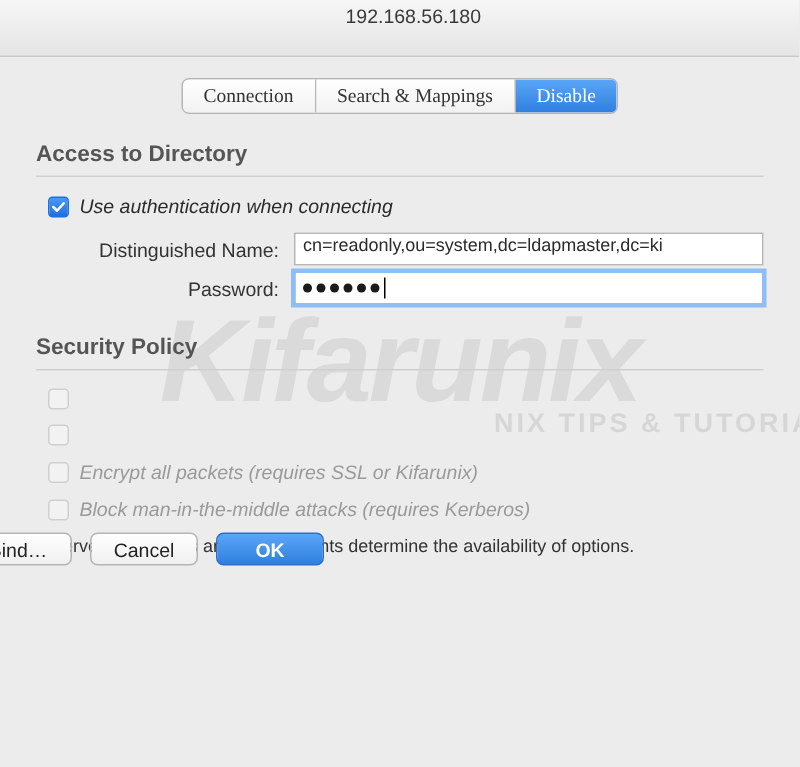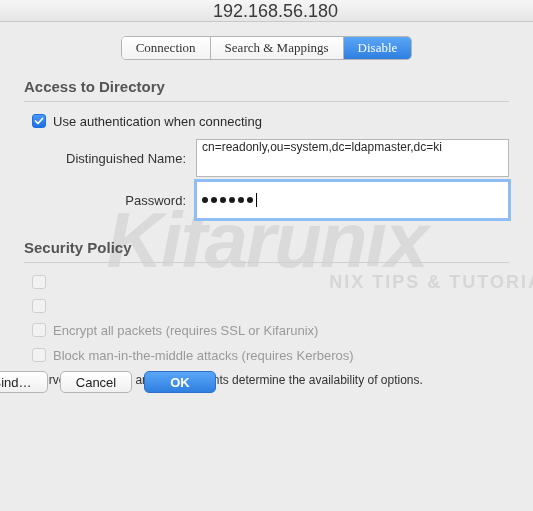--- a/index.html
+++ b/index.html
@@ -7,24 +7,24 @@
       width: 533px;
       height: 511px;
       font-family: -apple-system, "Helvetica Neue", Arial, sans-serif;
       font-size: 13px;
       background: #ececec;
       color: #2b2b2b;
       position: relative;
       overflow: hidden;
     }
     .titlebar {
-      height: 22px;
+      height: 38px;
       line-height: 22px;
       text-align: center;
-      font-size: 18px;
+      font-size: 13px;
       color: #3a3a3a;
       background: linear-gradient(#f6f6f6, #e5e5e5);
       border-bottom: 1px solid #c9c9c9;
       padding-left: 18px;
     }
     .content {
       padding: 14px 24px 0 24px;
     }
     .tabs {
       display: flex;
@@ -58,23 +58,24 @@
       color: #555;
       margin-bottom: 6px;
     }
     .section-rule {
       height: 1px;
       background: #cfcfcf;
       margin-bottom: 12px;
     }
     .check-row {
       display: flex;
-      align-items: flex-start;
+      align-items: center;
       margin-left: 8px;
       margin-bottom: 10px;
+      font-style: italic;
     }
     .check-row.disabled { color: #9a9a9a; }
     .checkbox {
       width: 14px;
       height: 14px;
       border: 1px solid #a9a9a9;
       border-radius: 3px;
       background: #fff;
       margin-right: 7px;
       display: inline-flex;
@@ -96,21 +97,21 @@
       margin-left: 12px;
     }
     .form-label {
       width: 160px;
       text-align: right;
       padding-right: 10px;
       color: #333;
     }
     .text-input {
       flex: 1;
-      height: 38px;
+      height: 22px;
       border: 1px solid #b7b7b7;
       background: #fff;
       padding: 0 5px;
       font-size: 12px;
       font-family: inherit;
       color: #2b2b2b;
       overflow: hidden;
       white-space: nowrap;
     }
     .text-input.focused {

